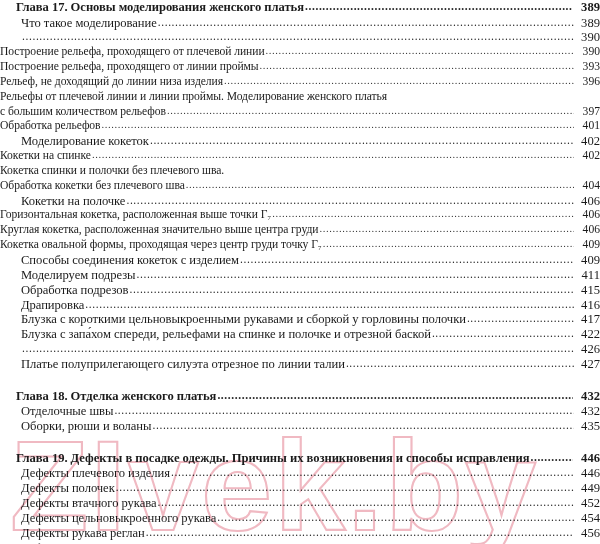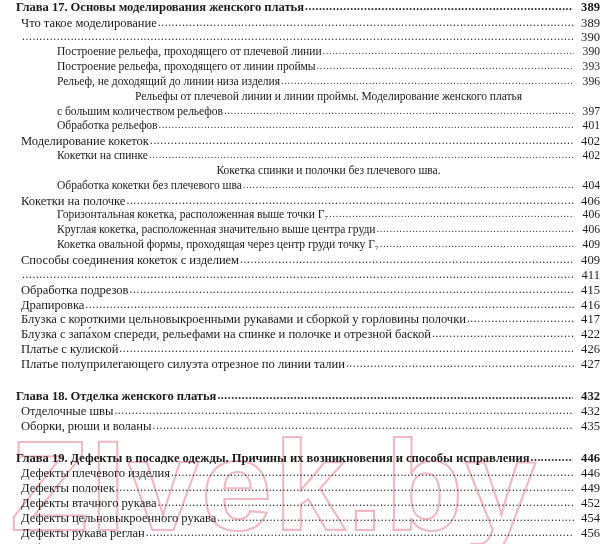--- a/index.html
+++ b/index.html
@@ -86,22 +86,20 @@
     line-height: 15.5px;
   }
   .lvl-chapter .page { min-width: 26px; }
 
   .lvl-1 {
     font-size: 12.6px;
     padding-left: 21px;
   }
   .lvl-2 {
     font-size: 11.6px;
-    padding-left: 57px;
-    justify-content: center;
   }
   .lvl-2 .leader { font-size: 10.6px; }
 
   .gap-before { margin-top: 17px; }
 </style>
 </head>
 <body>
 
 <div id="watermark">
   <svg width="600" height="148" viewBox="0 0 600 148" aria-hidden="true">
@@ -189,20 +187,21 @@
       <span class="title">Кокетка овальной формы, проходящая через центр груди точку Г₇</span>
       <span class="leader">...........................................................................................................................................................................................................................</span>
       <span class="page">409</span>
     </div>
     <div class="row lvl-1">
       <span class="title">Способы соединения кокеток с изделием</span>
       <span class="leader">...........................................................................................................................................................................................................................</span>
       <span class="page">409</span>
     </div>
     <div class="row lvl-1">
+      <span class="title">Моделируем подрезы</span>
       <span class="leader">...........................................................................................................................................................................................................................</span>
       <span class="page">411</span>
     </div>
     <div class="row lvl-1">
       <span class="title">Обработка подрезов</span>
       <span class="leader">...........................................................................................................................................................................................................................</span>
       <span class="page">415</span>
     </div>
     <div class="row lvl-1">
       <span class="title">Драпировка</span>
@@ -213,21 +212,20 @@
       <span class="title">Блузка с короткими цельновыкроенными рукавами и сборкой у горловины полочки</span>
       <span class="leader">...........................................................................................................................................................................................................................</span>
       <span class="page">417</span>
     </div>
     <div class="row lvl-1">
       <span class="title">Блузка с запа́хом спереди, рельефами на спинке и полочке и отрезной баской</span>
       <span class="leader">...........................................................................................................................................................................................................................</span>
       <span class="page">422</span>
     </div>
     <div class="row lvl-1">
-      <span class="title">Платье с кулиской</span>
       <span class="leader">...........................................................................................................................................................................................................................</span>
       <span class="page">426</span>
     </div>
     <div class="row lvl-1">
       <span class="title">Платье полуприлегающего силуэта отрезное по линии талии</span>
       <span class="leader">...........................................................................................................................................................................................................................</span>
       <span class="page">427</span>
     </div>
     <div class="row lvl-chapter gap-before">
       <span class="title">Глава 18. Отделка женского платья</span>

